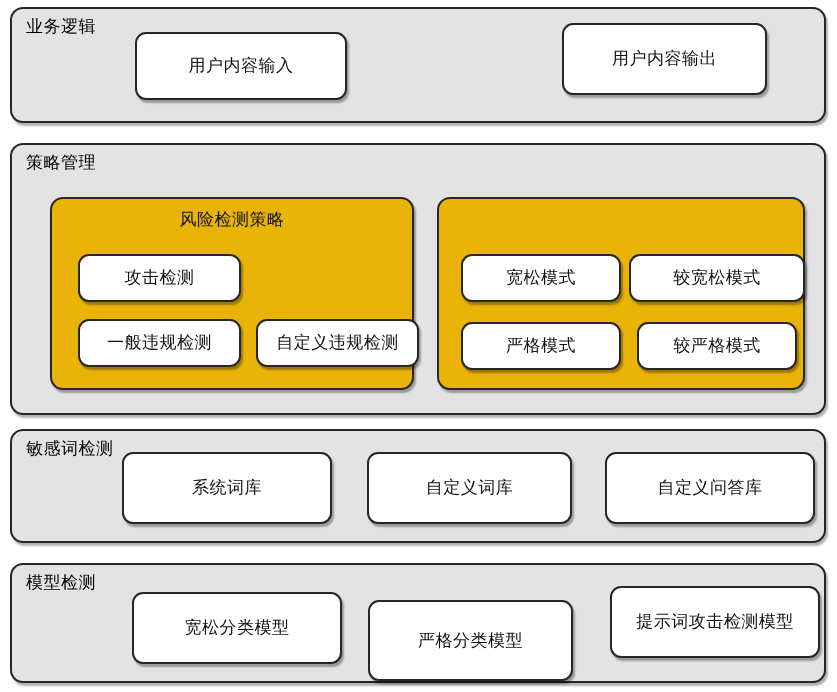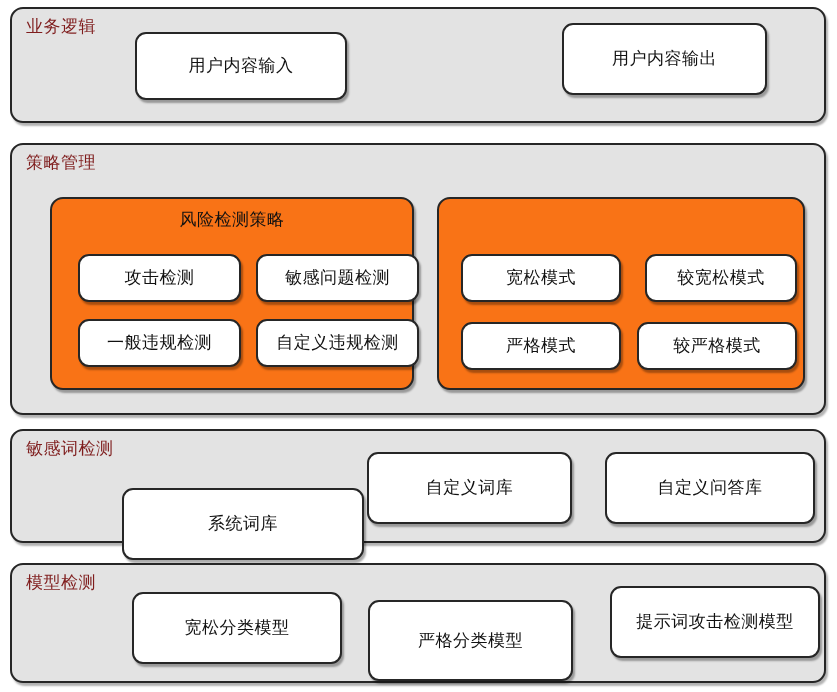--- a/index.html
+++ b/index.html
@@ -33,21 +33,21 @@
     box-shadow: 2px 3px 2px rgba(0,0,0,0.30);
   }
   .layer-title {
     position: absolute;
     left: 14px;
     top: 7px;
     font-size: 17px;
     line-height: 22px;
     letter-spacing: 0.5px;
     white-space: nowrap;
-    color: #7f1d1d;
+    color: #000000;
   }
 
   #layer-business   { top: 7px;   height: 116px; }
   #layer-policy     { top: 143px; height: 272px; }
   #layer-sensitive  { top: 429px; height: 114px; }
   #layer-model      { top: 563px; height: 120px; }
 
   
   .node {
     position: absolute;
@@ -64,21 +64,21 @@
     line-height: 22px;
     letter-spacing: 0.5px;
     color: #111111;
     white-space: nowrap;
   }
 
   
   .group-panel {
     position: absolute;
     box-sizing: border-box;
-    background: #f97316;
+    background: #eab308;
     border: 2px solid #262626;
     border-radius: 13px;
     box-shadow: 2px 3px 2px rgba(0,0,0,0.33);
   }
   .group-title {
     position: absolute;
     top: 10px;
     left: 0;
     width: 100%;
     text-align: center;
@@ -98,26 +98,26 @@
   #panel-invoke { left: 425px; top: 52px; width: 368px; height: 193px; }
 
   
   #node-attack-detection       { left: 26px;  top: 55px;  width: 163px; height: 48px; }
   #node-sensitive-question     { left: 204px; top: 55px;  width: 163px; height: 48px; }
   #node-general-violation      { left: 26px;  top: 120px; width: 163px; height: 48px; }
   #node-custom-violation       { left: 204px; top: 120px; width: 163px; height: 48px; }
 
   
   #node-loose-mode          { left: 22px;  top: 55px;  width: 160px; height: 48px; }
-  #node-relatively-loose    { left: 206px; top: 55px;  width: 152px; height: 48px; }
+  #node-relatively-loose    { left: 190px; top: 55px;  width: 176px; height: 48px; }
   #node-strict-mode         { left: 22px;  top: 123px; width: 160px; height: 48px; }
   #node-relatively-strict   { left: 198px; top: 123px; width: 160px; height: 48px; text-align: right; }
 
   
-  #node-system-lexicon   { left: 110px; top: 21px; width: 242px; height: 72px; margin-top: 36px; }
+  #node-system-lexicon   { left: 110px; top: 21px; width: 210px; height: 72px; }
   #node-custom-lexicon   { left: 355px; top: 21px; width: 205px; height: 72px; }
   #node-custom-qa        { left: 593px; top: 21px; width: 210px; height: 72px; }
 
   
   #node-loose-classifier  { left: 120px; top: 27px; width: 210px; height: 72px; }
   #node-strict-classifier { left: 356px; top: 27px; width: 205px; height: 81px; margin-top: 8px; }
   #node-prompt-attack     { left: 598px; top: 21px; width: 210px; height: 72px; }
 </style>
 </head>
 <body>
@@ -133,21 +133,20 @@
   </div>
 
   <div class="layer" id="layer-policy">
     <div class="layer-title">策略管理</div>
 
     <div class="group-panel" id="panel-risk">
       <div class="group-title">风险检测策略</div>
 
       <div class="node" id="node-attack-detection">攻击检测</div>
 
-      <div class="node" id="node-sensitive-question">敏感问题检测</div>
 
       <div class="node" id="node-general-violation">一般违规检测</div>
 
       <div class="node" id="node-custom-violation">自定义违规检测</div>
     </div>
 
     <div class="group-panel" id="panel-invoke">
 
       <div class="node" id="node-loose-mode">宽松模式</div>
 

